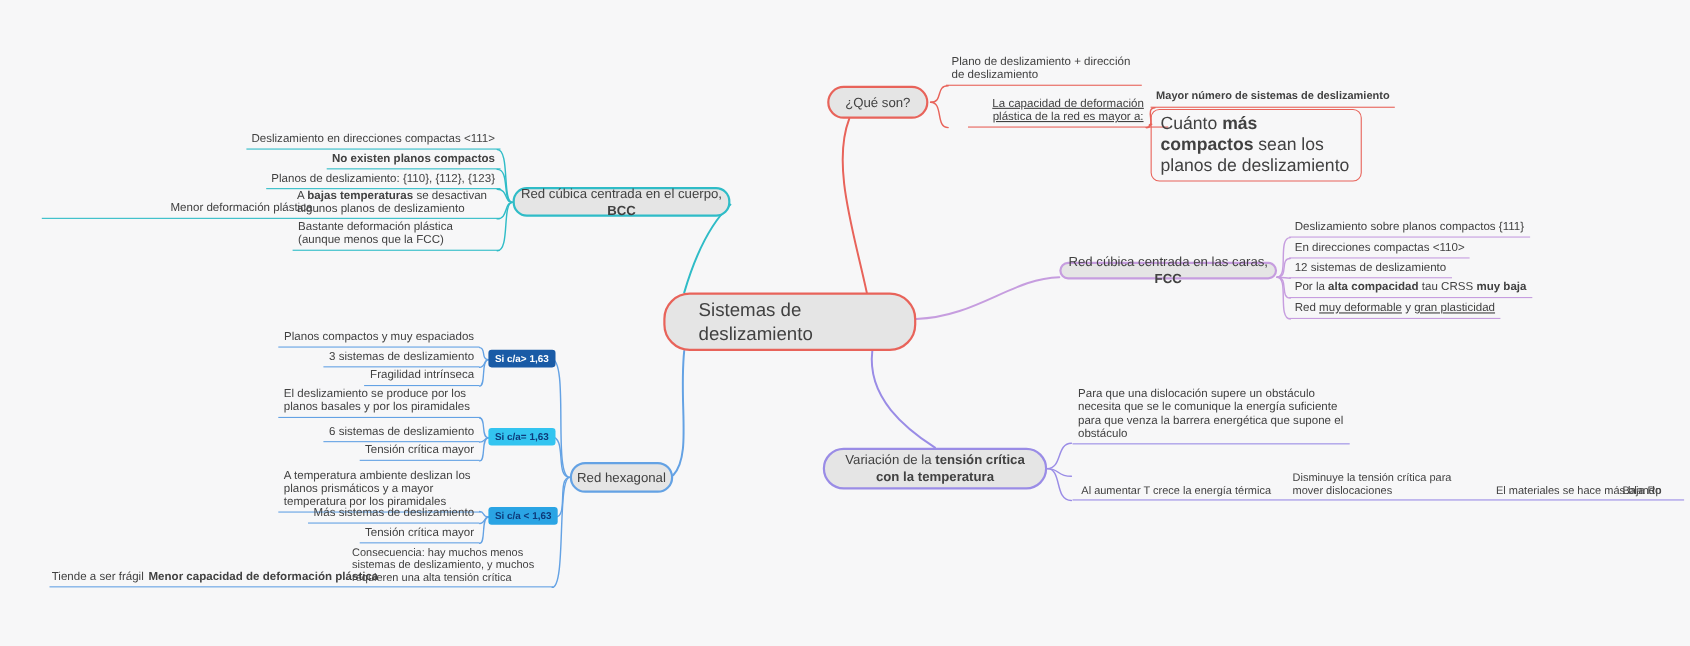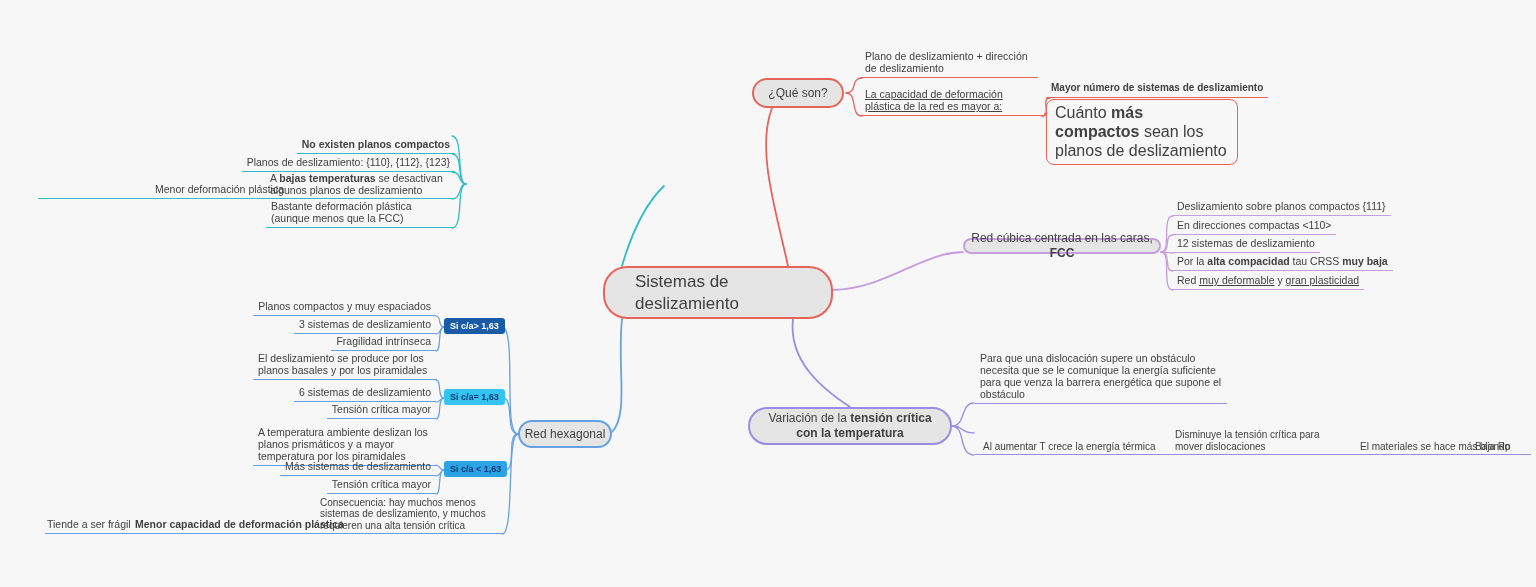--- a/index.html
+++ b/index.html
@@ -72,33 +72,37 @@
   </svg>
 
   <div class="node" style="left:603px;top:266px;width:230px;height:53px;border-color:var(--red);border-width:2.5px;border-radius:24px;font-size:17px;justify-content:flex-start;padding-left:30px;">
     <span style="display:block;width:155px;text-align:left;">Sistemas de deslizamiento</span>
   </div>
 
   <div class="node" style="left:752px;top:78px;width:92px;height:30px;border-color:var(--red);border-radius:15px;font-size:12px;">
     <span>¿Qué son?</span>
   </div>
   <div class="leaf u-red" style="left:860px;top:50px;width:178px;">Plano de deslizamiento + dirección de deslizamiento</div>
-  <div class="leaf u-red" style="left:860px;top:88px;width:182px;"><span style="text-decoration: underline;">La capacidad de deformación plástica de la red es mayor a:</span></div>
+  <div class="leaf u-red" style="left:880px;top:88px;width:182px;text-align:center;"><span style="text-decoration: underline;">La capacidad de deformación plástica de la red es mayor a:</span></div>
   <div class="leaf u-red nowrap" style="left:1046px;top:82px;font-size:10px;"><span style="font-weight: 700;">Mayor número de sistemas de deslizamiento</span></div>
   <div class="boxnode" style="left:1046px;top:99px;width:192px;font-size:16px;"><span>Cuánto </span><span style="font-weight: 700;">más compactos</span><span> sean los planos de deslizamiento</span></div>
 
   <div class="node" style="left:963px;top:238px;width:198px;height:16px;border-color:var(--purple);border-radius:14px;font-size:12px;">
     <span><span>Red cúbica centrada en las caras, </span><span style="font-weight: 700;">FCC</span></span>
   </div>
   <div class="leaf u-purple nowrap" style="left:1172px;top:200px;">Deslizamiento sobre planos compactos {111}</div>
   <div class="leaf u-purple nowrap" style="left:1172px;top:219px;">En direcciones compactas &lt;110&gt;</div>
   <div class="leaf u-purple nowrap" style="left:1172px;top:237px;">12 sistemas de deslizamiento</div>
   <div class="leaf u-purple nowrap" style="left:1172px;top:255px;"><span>Por la </span><span style="font-weight: 700;">alta compacidad</span><span> tau CRSS </span><span style="font-weight: 700;">muy baja</span></div>
   <div class="leaf u-purple nowrap" style="left:1172px;top:274px;"><span>Red </span><span style="text-decoration: underline;">muy deformable</span><span> y </span><span style="text-decoration: underline;">gran plasticidad</span></div>
 
+  <div class="node" style="left:466px;top:170px;width:198px;height:27px;border-color:var(--teal);border-radius:13px;font-size:12px;">
+    <span><span>Red cúbica centrada en el cuerpo, </span><span style="font-weight: 700;">BCC</span></span>
+  </div>
+  <div class="leaf u-teal nowrap" style="right:1081px;top:120px;">Deslizamiento en direcciones compactas &lt;111&gt;</div>
   <div class="leaf u-teal nowrap" style="right:1081px;top:138px;"><span style="font-weight: 700;">No existen planos compactos</span></div>
   <div class="leaf u-teal nowrap" style="right:1081px;top:156px;">Planos de deslizamiento: {110}, {112}, {123}</div>
   <div class="shared u-teal" style="left:38px;top:173px;width:417px;height:26px;">
     <span style="left:117px;bottom:3px;white-space:nowrap;">Menor deformación plástica</span>
     <span style="left:232px;bottom:2px;width:185px;"><span>A </span><span style="font-weight: 700;">bajas temperaturas</span><span> se desactivan algunos planos de deslizamiento</span></span>
   </div>
   <div class="leaf u-teal" style="left:266px;top:200px;width:188px;">Bastante deformación plástica (aunque menos que la FCC)</div>
 
   <div class="node" style="left:518px;top:420px;width:94px;height:28px;border-color:var(--blue);border-radius:14px;font-size:12px;">
     <span>Red hexagonal</span>

